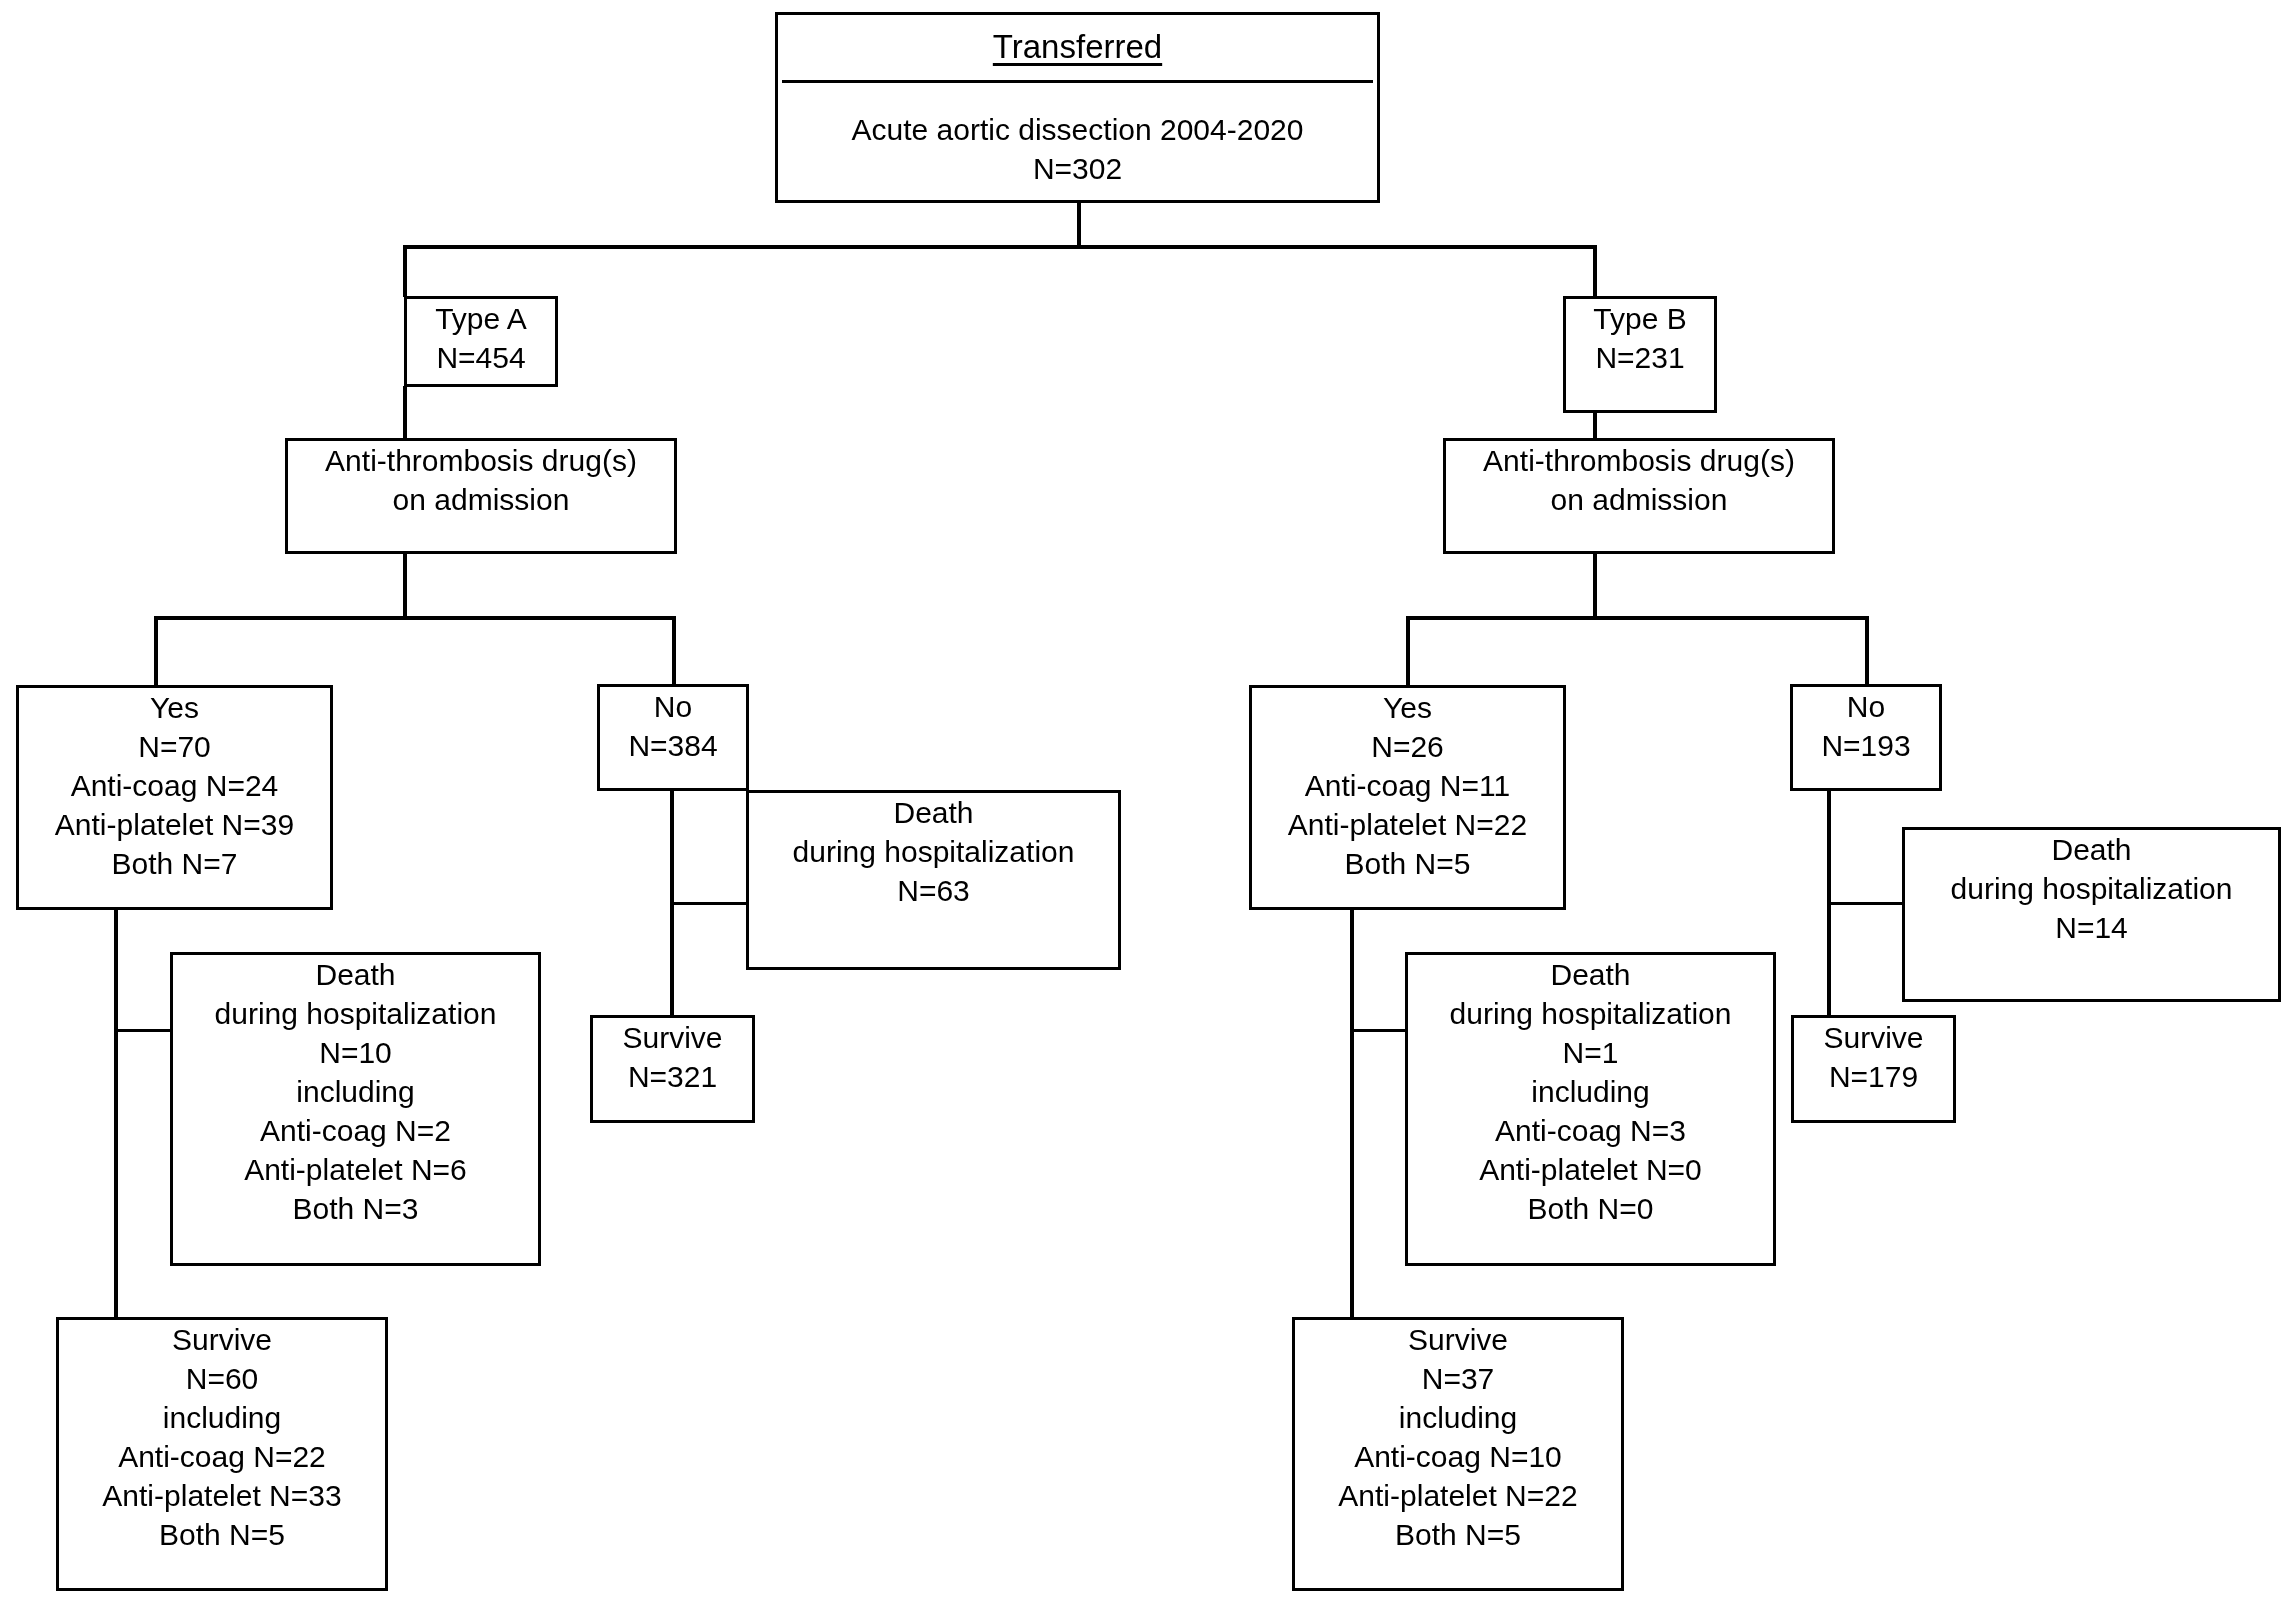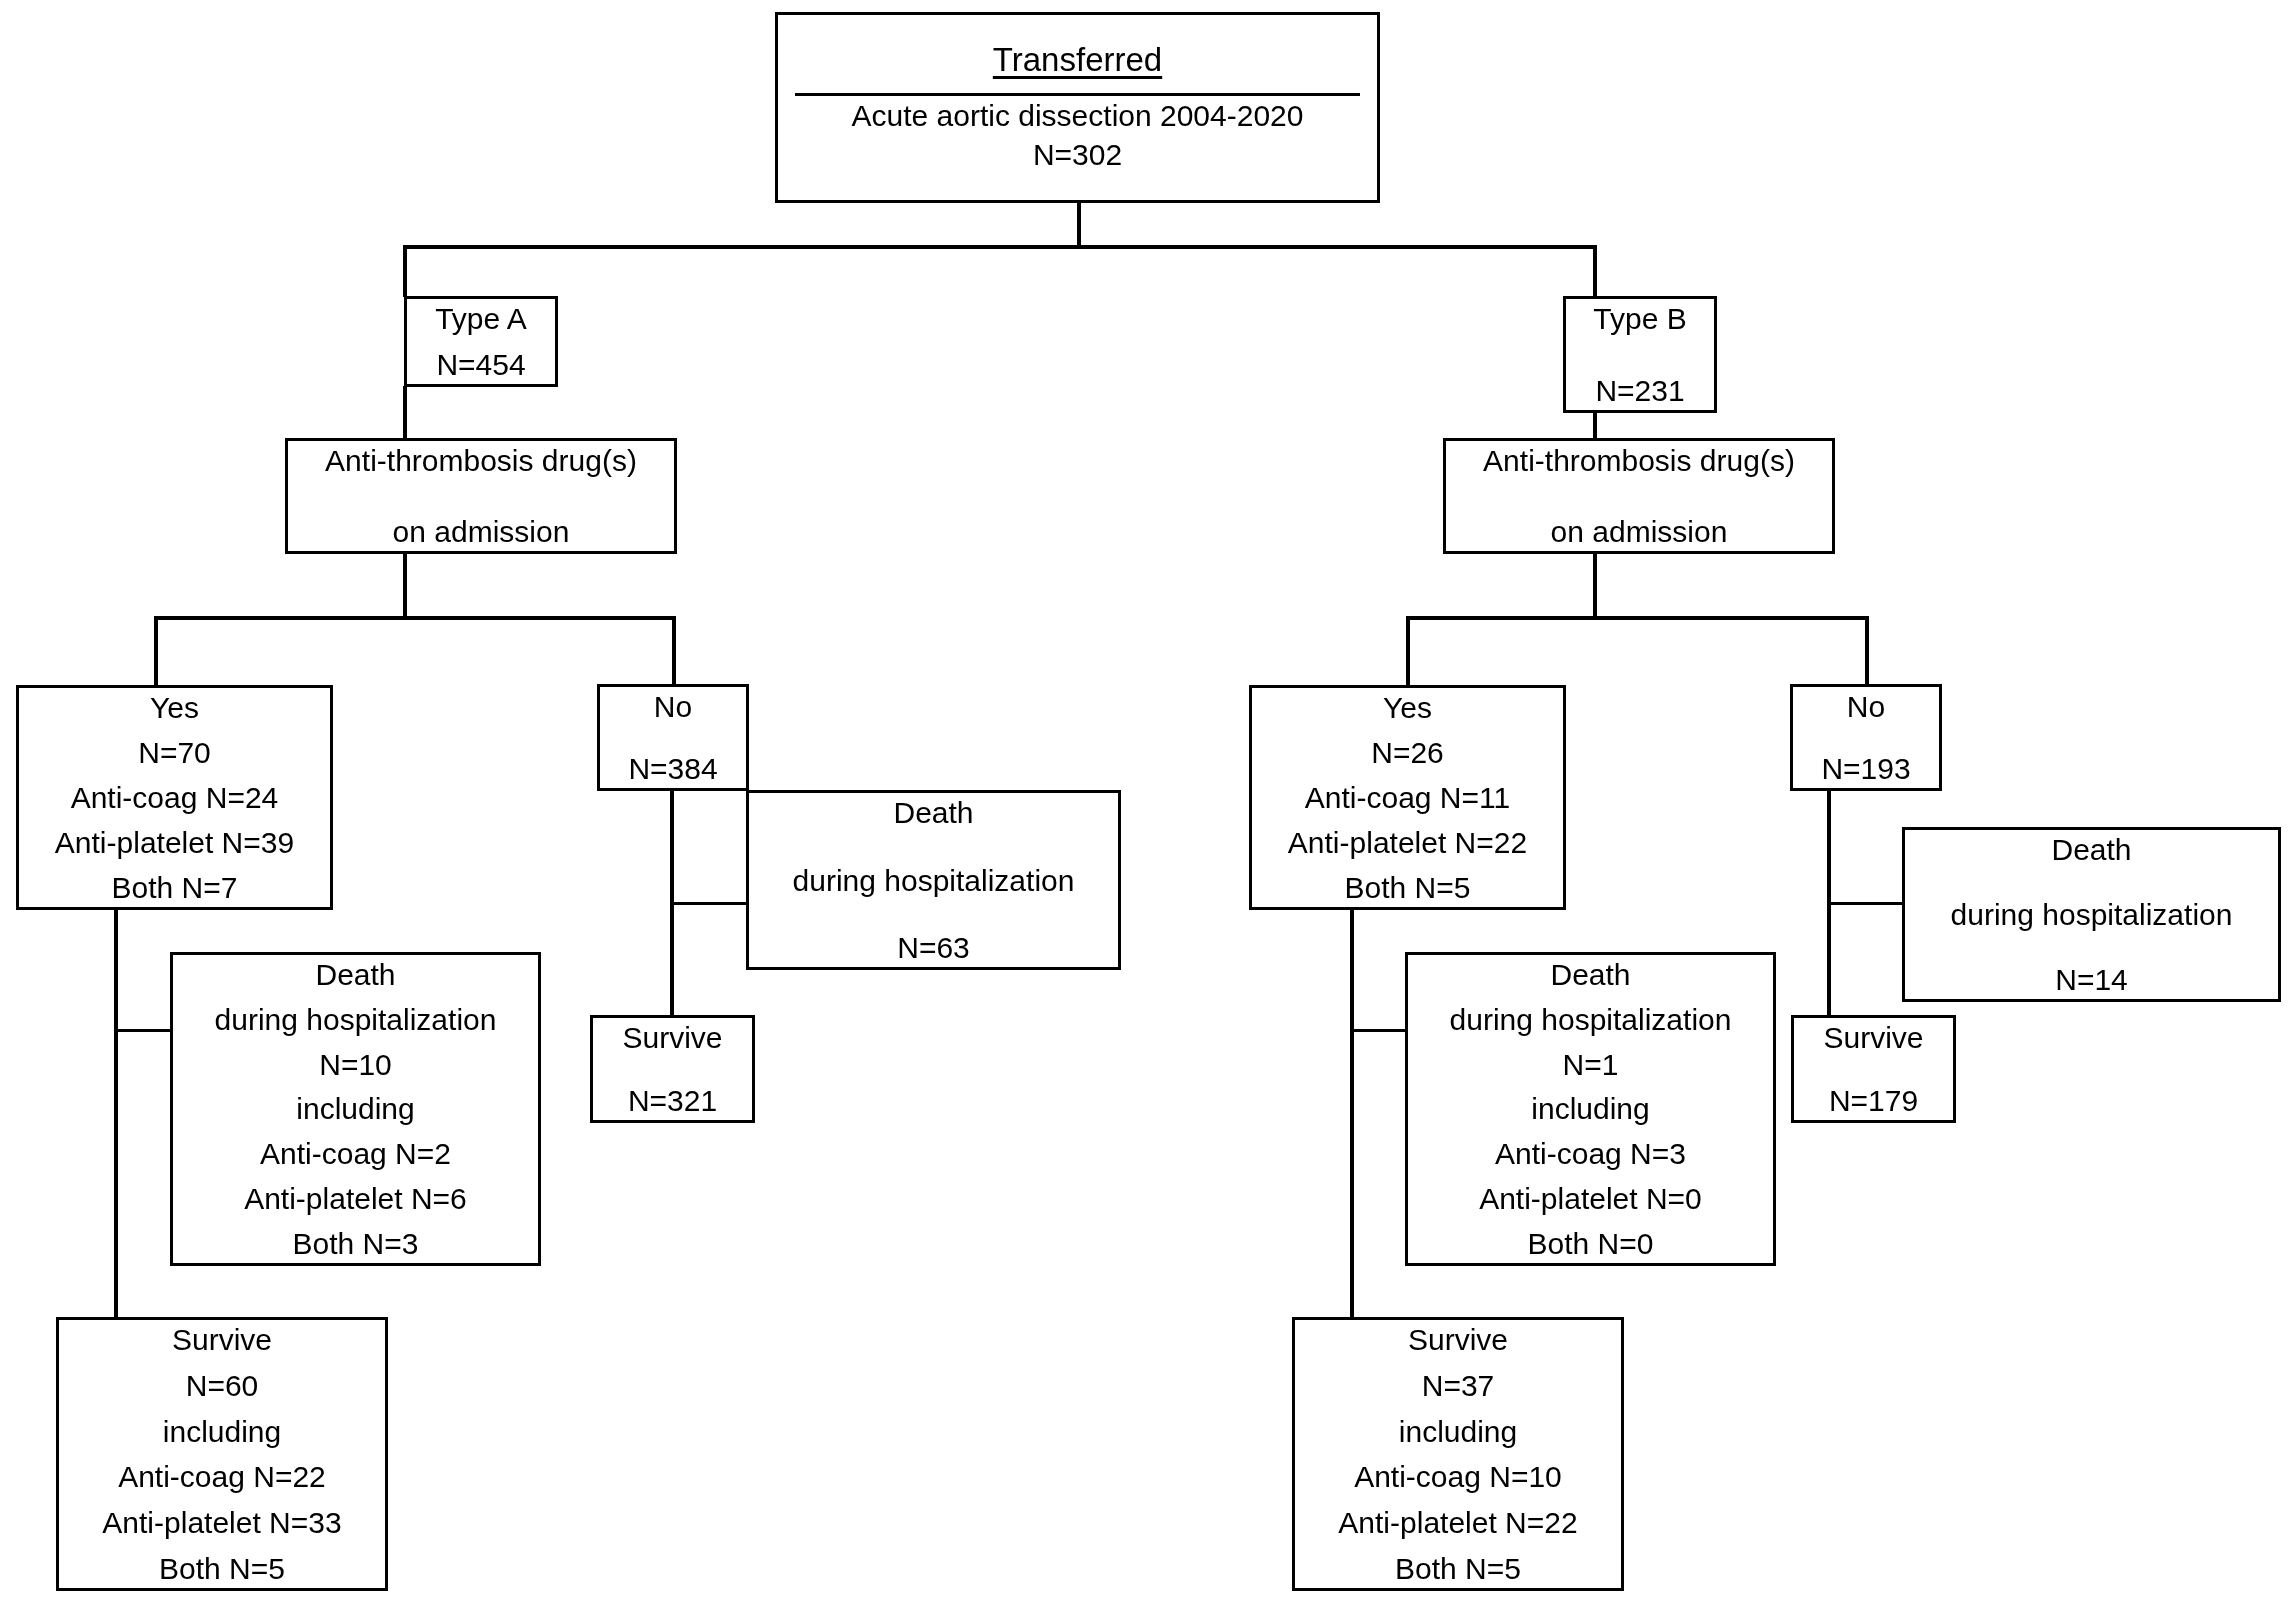--- a/index.html
+++ b/index.html
@@ -17,33 +17,34 @@
     overflow: hidden;
   }
   .node {
     position: absolute;
     box-sizing: border-box;
     border: 3.7px solid #000000;
     background: #ffffff;
     display: flex;
     flex-direction: column;
     align-items: center;
-    justify-content: space-between;
+    justify-content: flex-start;
     text-align: center;
     line-height: 1.30;
     font-size: 30px;
     z-index: 5;
   }
   .node .line {
     display: block;
     white-space: nowrap;
   }
   .node.split {
     justify-content: flex-start;
-    padding: 17px;
+    padding: 4px;
+    gap: 27px;
   }
   .hdr {
     width: 100%;
     box-sizing: border-box;
     border-bottom: 3.7px solid #000000;
     padding: 7.4px 0 10.6px 0;
     display: flex;
     align-items: center;
     justify-content: center;
   }

